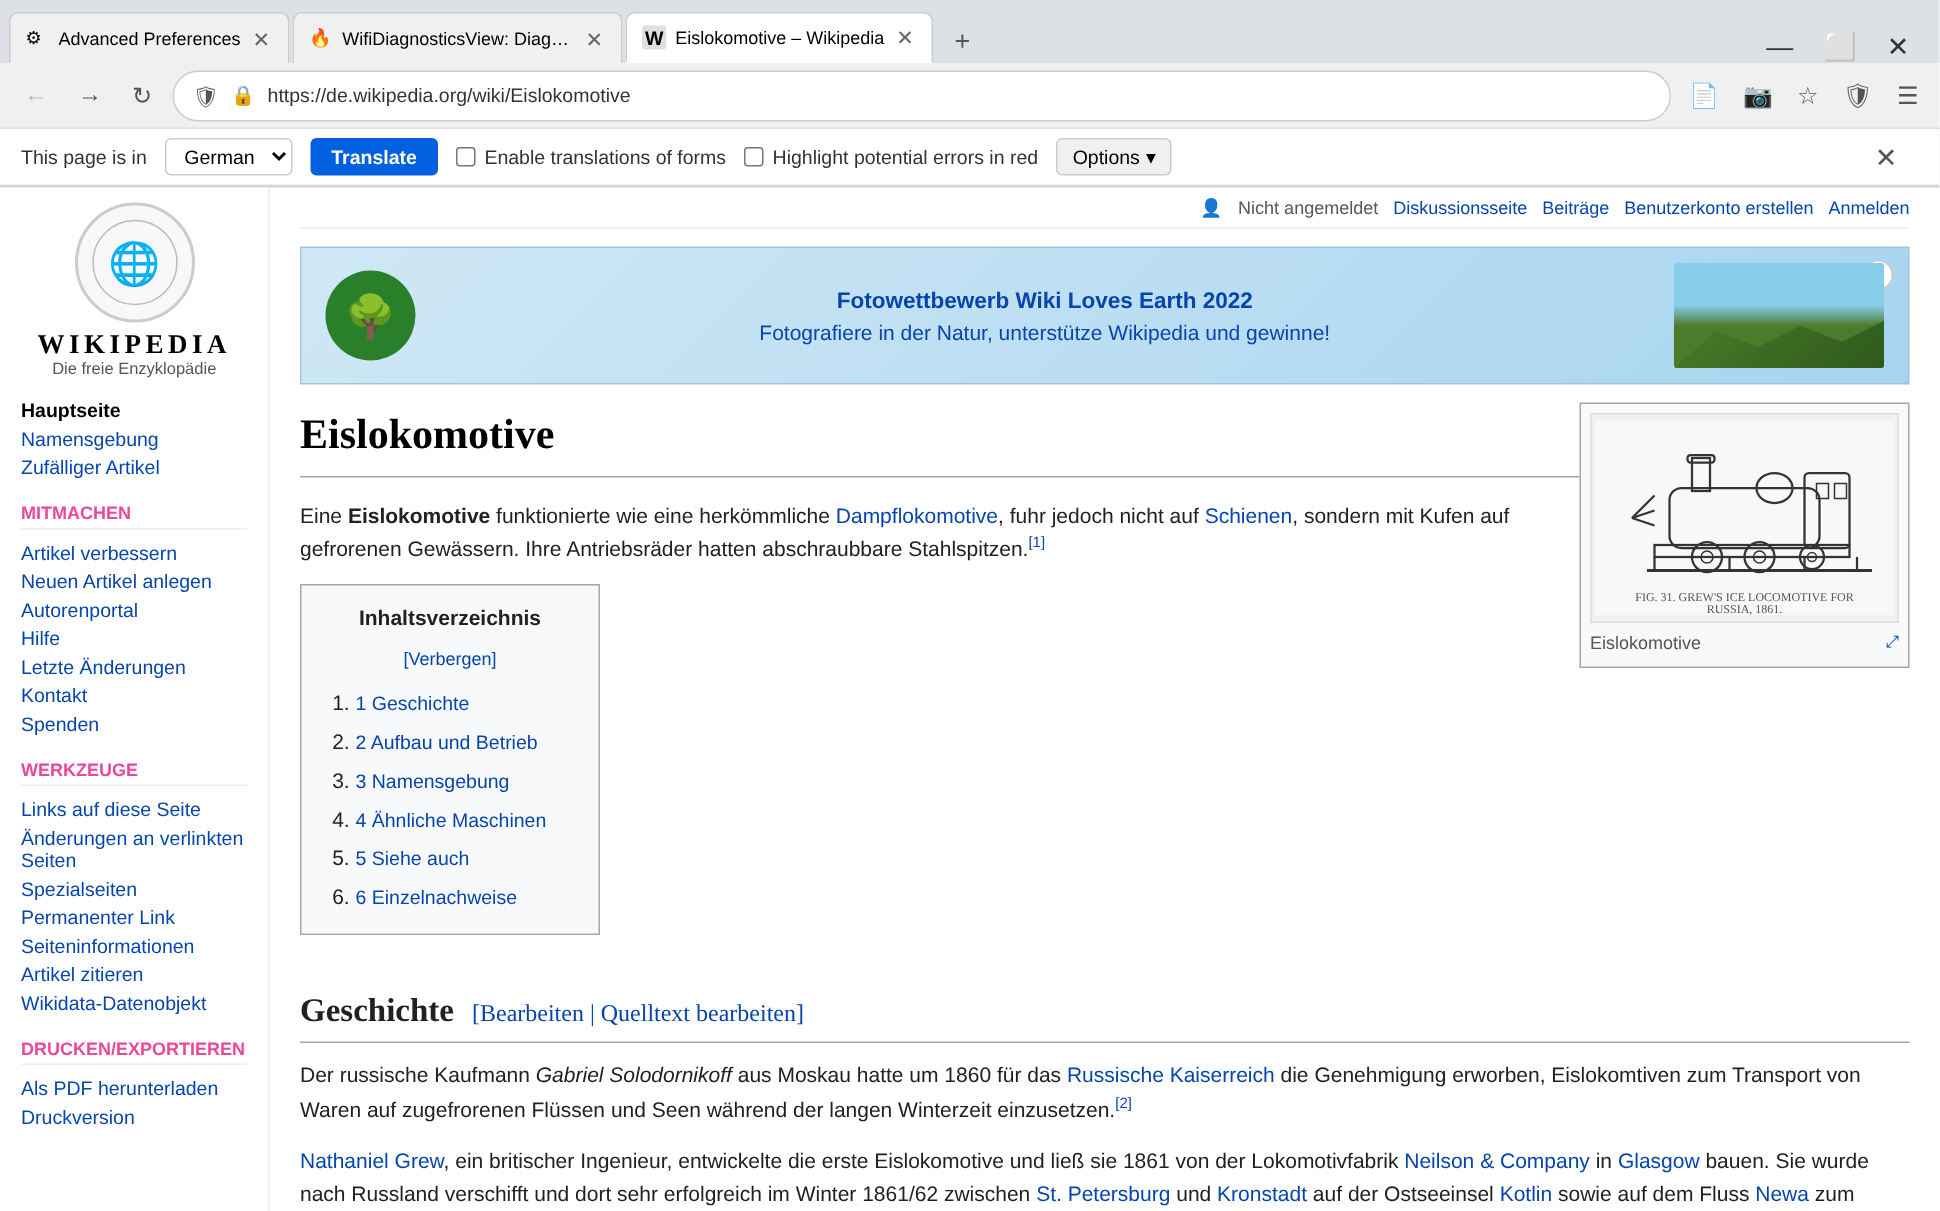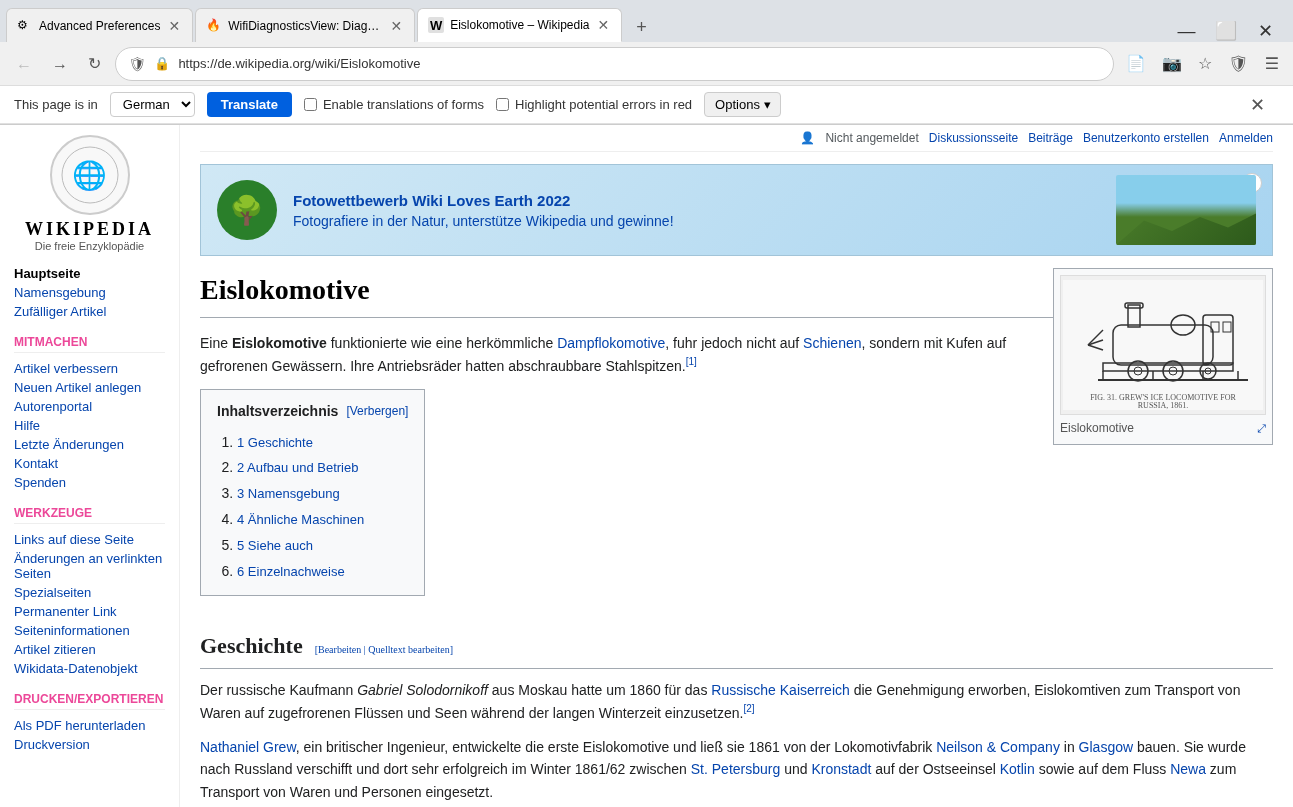--- a/index.html
+++ b/index.html
@@ -65,52 +65,52 @@
     
     .wiki-search { display: flex; align-items: center; margin-left: auto; border: 1px solid #a2a9b1; border-radius: 2px; overflow: hidden; height: 28px; }
     .wiki-search input { border: none; outline: none; padding: 4px 8px; font-size: 13px; width: 200px; }
     .wiki-search-btn { background: #f8f9fa; border: none; border-left: 1px solid #a2a9b1; padding: 4px 8px; cursor: pointer; color: #555; font-size: 14px; }
 
     
     .wiki-banner { background: linear-gradient(135deg, #d0e8f5, #a8d4f0); border: 1px solid #a2c4d8; margin: 12px 0; display: flex; align-items: center; padding: 10px 16px; gap: 16px; position: relative; }
     .banner-close { position: absolute; top: 8px; right: 10px; cursor: pointer; font-size: 16px; color: #555; background: #fff; border-radius: 50%; width: 20px; height: 20px; display: flex; align-items: center; justify-content: center; border: 1px solid #ccc; font-size: 13px; }
     .banner-logo { width: 60px; height: 60px; background: #2a7f2a; border-radius: 50%; display: flex; align-items: center; justify-content: center; flex-shrink: 0; }
     .banner-logo-tree { font-size: 28px; color: #fff; }
-    .banner-text { flex: 1; text-align: left; }
+    .banner-text { flex: 1; text-align: center; }
     .banner-title { font-size: 15px; font-weight: bold; color: #0645ad; }
     .banner-subtitle { font-size: 14px; color: #0645ad; margin-top: 4px; }
     .banner-image { width: 140px; height: 70px; background: linear-gradient(180deg, #87ceeb 40%, #4a7c2a 60%); border-radius: 2px; overflow: hidden; position: relative; flex-shrink: 0; }
     .banner-image-mountain { position: absolute; bottom: 0; left: 0; right: 0; height: 50%; background: linear-gradient(135deg, #4a7c2a, #2d5a1b); clip-path: polygon(0 100%, 20% 30%, 40% 60%, 60% 20%, 80% 50%, 100% 10%, 100% 100%); }
 
     
     .article-title { font-family: 'Linux Libertine', Georgia, serif; font-size: 28px; font-weight: bold; border-bottom: 1px solid #a2a9b1; padding-bottom: 4px; margin-bottom: 14px; color: #000; }
 
     
     .article-body { font-size: 14px; line-height: 1.6; color: #202122; }
     .article-body p { margin-bottom: 12px; }
     .article-body a { color: #0645ad; text-decoration: none; }
     .article-body b { font-weight: bold; }
     .sup { font-size: 10px; vertical-align: super; color: #0645ad; }
 
     
     .toc { background: #f8f9fa; border: 1px solid #a2a9b1; padding: 10px 16px; display: inline-block; min-width: 200px; margin-bottom: 16px; }
-    .toc-title { font-weight: bold; font-size: 14px; margin-bottom: 8px; display: flex; align-items: center; gap: 8px; }
+    .toc-title { font-weight: bold; font-size: 14px; margin-bottom: 8px; display: flex; align-items: center; gap: 8px; flex-direction: column; }
     .toc-toggle { color: #0645ad; font-size: 12px; cursor: pointer; font-weight: normal; }
     .toc ol { padding-left: 20px; }
     .toc li { margin: 3px 0; }
     .toc a { color: #0645ad; text-decoration: none; font-size: 13px; }
 
     
     .infobox { float: right; margin: 0 0 16px 20px; border: 1px solid #a2a9b1; padding: 6px; background: #f8f9fa; text-align: center; width: 220px; font-size: 12px; }
     .infobox-img { width: 206px; height: 140px; background: #f0f0f0; display: flex; align-items: center; justify-content: center; border: 1px solid #ddd; margin-bottom: 4px; }
     .infobox-img svg { width: 200px; height: 130px; }
 
     
     .section-heading { font-family: 'Linux Libertine', Georgia, serif; font-size: 22px; font-weight: bold; border-bottom: 1px solid #a2a9b1; padding-bottom: 4px; margin: 16px 0 10px; display: flex; align-items: baseline; gap: 12px; }
-    .section-edit-links { font-size: 10px; font-weight: normal; color: #0645ad; }
+    .section-edit-links { font-size: 16px; font-weight: normal; color: #0645ad; }
     .section-edit-links a { color: #0645ad; text-decoration: none; }
 
     
     .tabs-search-row { display: flex; align-items: flex-end; padding: 8px 0 0; }
     .tabs-group { display: flex; }
     .right-tabs { margin-left: auto; display: flex; gap: 0; }
   </style>
 </head>
 <body>
 

